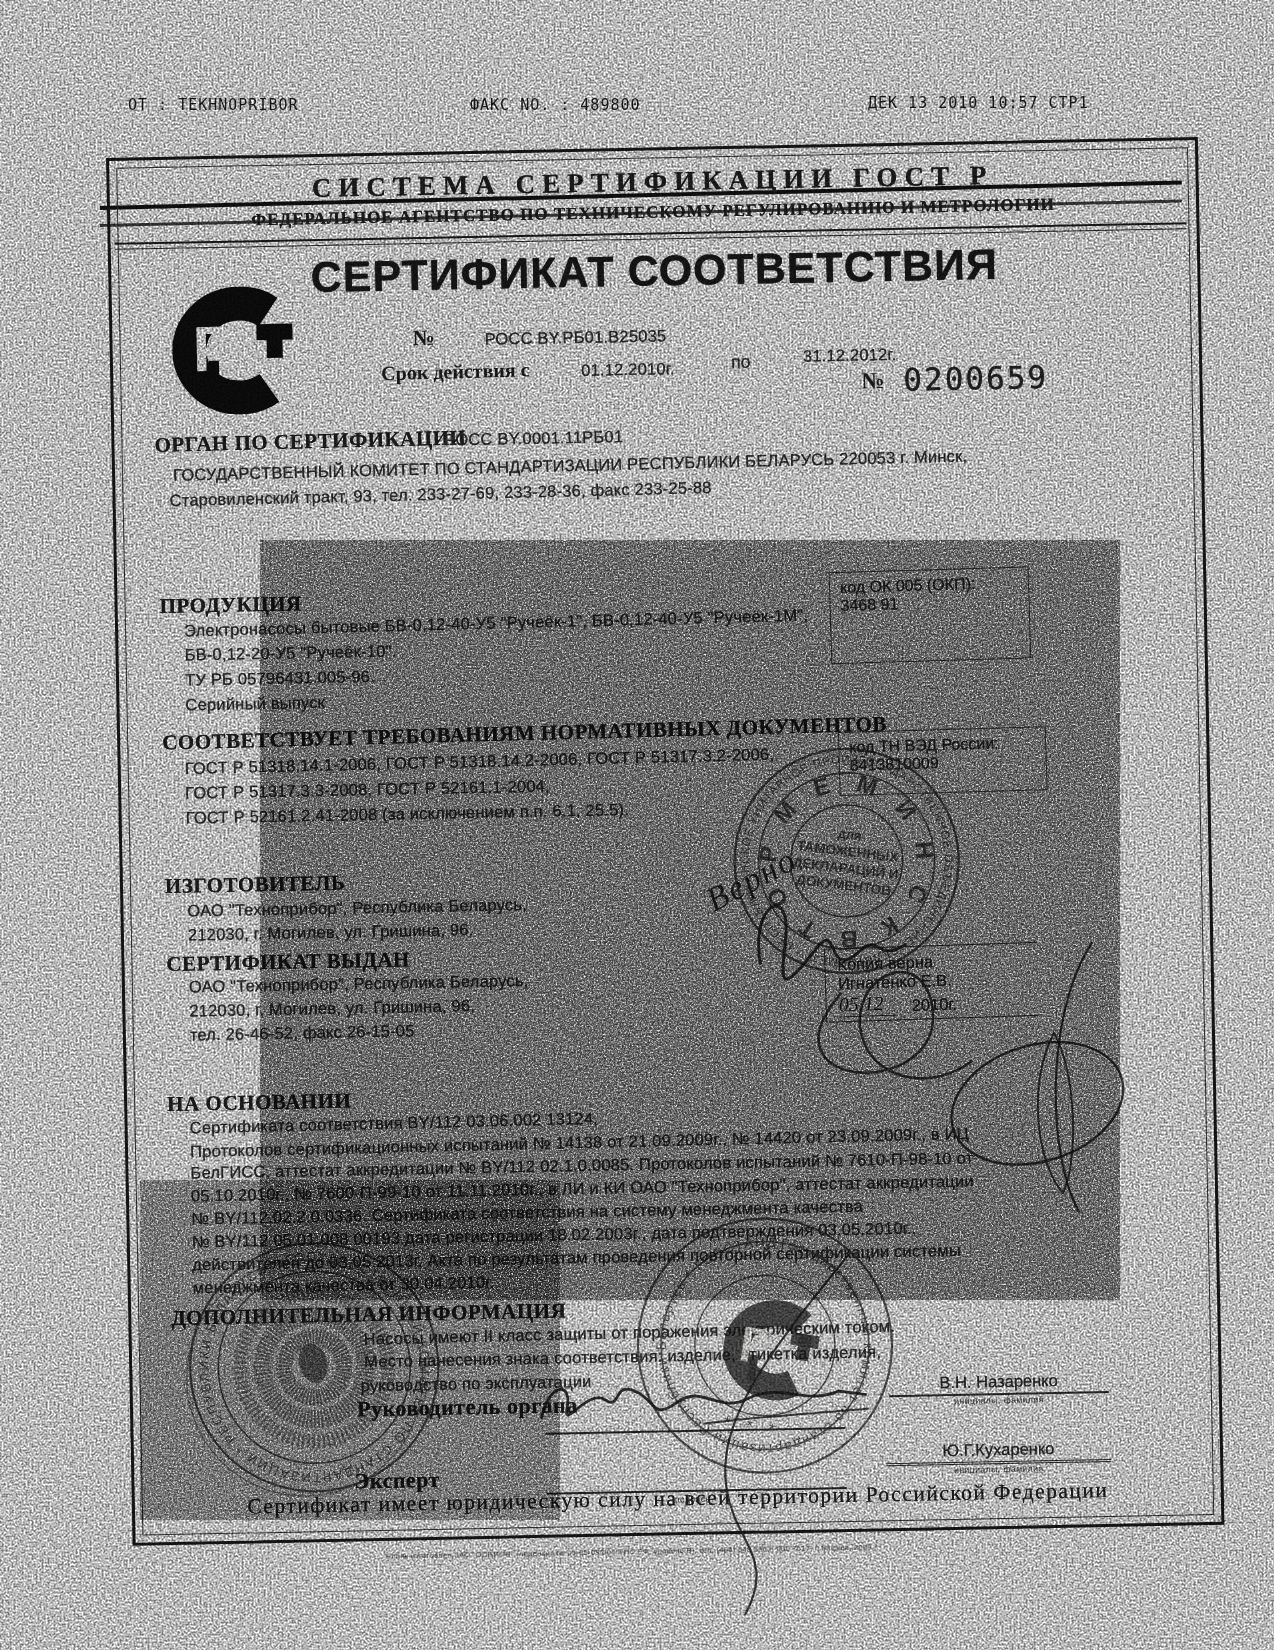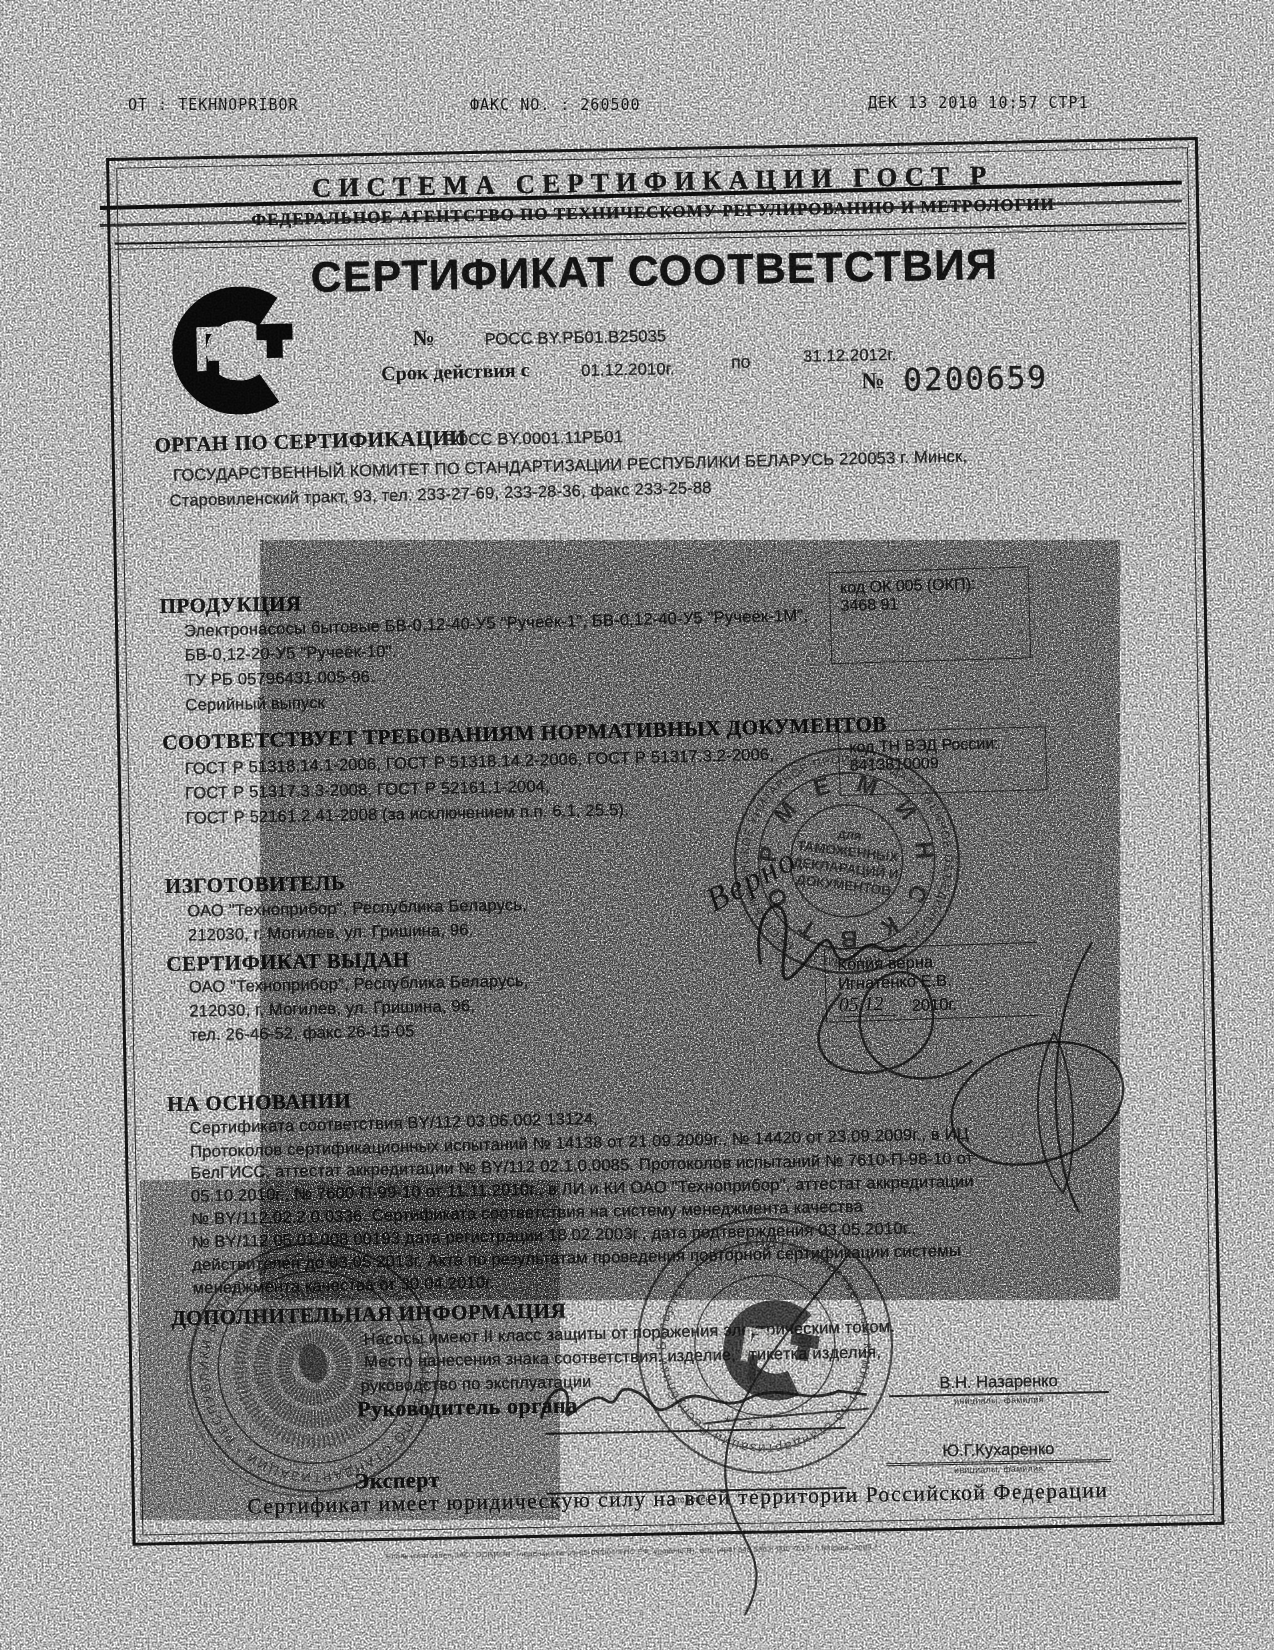--- a/index.html
+++ b/index.html
@@ -39,21 +39,21 @@
   .hand-date{font-size:20px;border-bottom:1.6px solid #333;padding-right:14px;}
   svg text{font-family:"Liberation Sans",sans-serif;}
   .stamp{opacity:.82;}
   .noise{left:0;top:0;pointer-events:none;}
 </style>
 </head>
 <body>
 <div class="page">
 
   <div class="abs fax" style="left:128px;top:96px;">ОТ : TEKHNOPRIBOR</div>
-  <div class="abs fax" style="left:470px;top:96px;">ФАКС NO. : 260500</div>
+  <div class="abs fax" style="left:470px;top:96px;">ФАКС NO. : 489800</div>
   <div class="abs fax" style="left:868px;top:94px;">ДЕК 13 2010 10:57 СТР1</div>
 
   <div class="abs streak"></div>
   <div class="abs streak2"></div>
 
   <div class="abs doc">
     <div class="abs doc-inner"></div>
 
     <div class="abs serifB syst" style="top:16px;">СИСТЕМА СЕРТИФИКАЦИИ ГОСТ Р</div>
     <div class="abs serifB agency" style="top:52px;">ФЕДЕРАЛЬНОЕ АГЕНТСТВО ПО ТЕХНИЧЕСКОМУ РЕГУЛИРОВАНИЮ И МЕТРОЛОГИИ</div>

